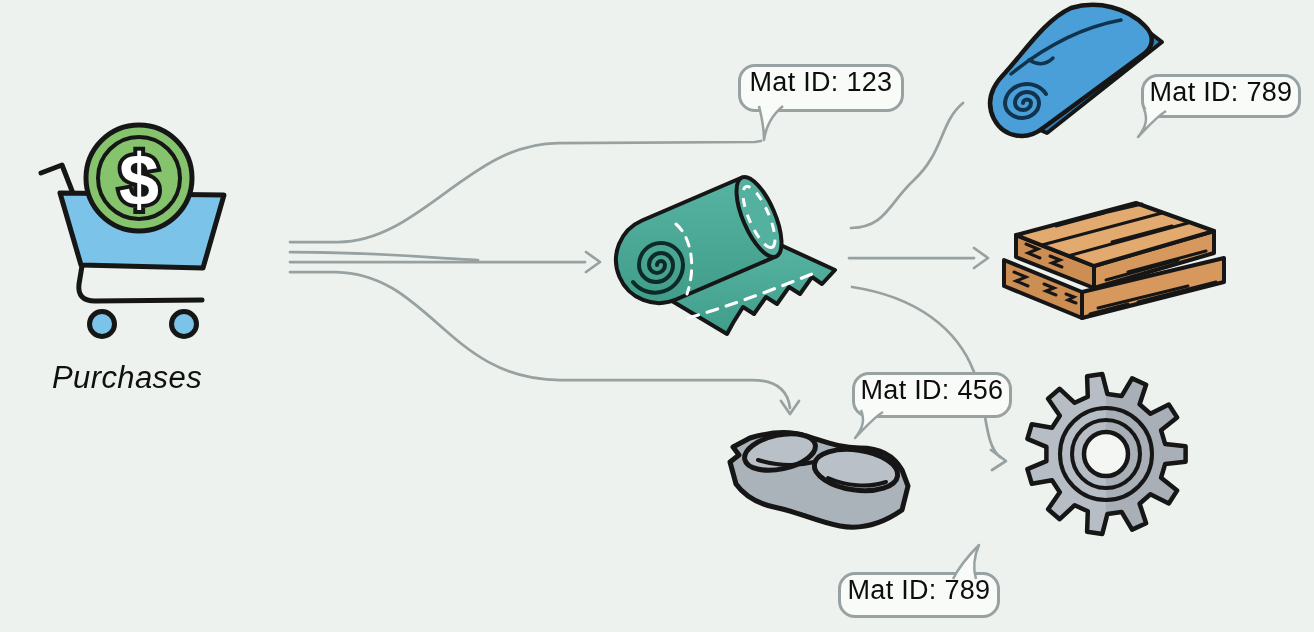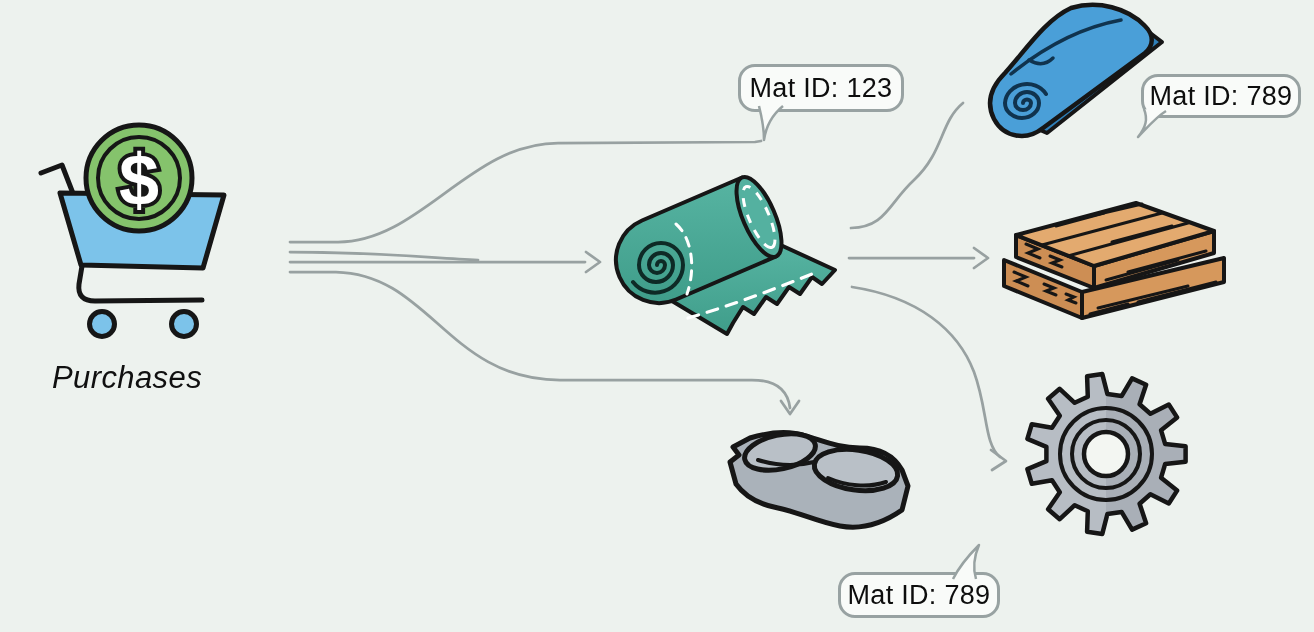--- a/index.html
+++ b/index.html
@@ -7,21 +7,21 @@
     width:1314px;height:632px;overflow:hidden;
     background:#edf2ee;
     font-family:"Liberation Sans", sans-serif;
     position:relative;
   }
   .canvas{position:absolute;inset:0;}
   .abs{position:absolute;}
   svg{display:block;overflow:visible;}
   .bubble{
     position:absolute;
-    display:flex;align-items:center;justify-content:center;
+    display:flex;justify-content:center;
     background:#f9fbf9;
     border:3px solid #98a2a2;
     border-radius:17px;
     font-size:27px;color:#0d0d0d;
     letter-spacing:.3px;
     box-sizing:border-box;
     z-index:6;
   }
   .bubble .tail{position:absolute;z-index:-0;}
   .node-label{
@@ -146,20 +146,26 @@
     </svg>
   </div>
 
   <div class="bubble" style="left:1141px;top:74px;width:160px;height:44px">
     <span>Mat ID: 789</span>
     <svg class="tail" style="left:-2px;top:calc(100% - 6px)" width="28" height="30" viewBox="0 0 28 30">
       <path d="M24,2 C14,8 4,20 -4,28 C4,18 6,10 2,0" fill="#f9fbf9" stroke="#98a2a2" stroke-width="2.5" stroke-linejoin="round"></path>
     </svg>
   </div>
 
+  <div class="bubble" style="left:852px;top:372px;width:160px;height:46px">
+    <span>Mat ID: 456</span>
+    <svg class="tail" style="left:4px;top:calc(100% - 5px)" width="28" height="30" viewBox="0 0 28 30">
+      <path d="M24,2 C14,8 4,20 -4,28 C4,18 6,10 2,0" fill="#f9fbf9" stroke="#98a2a2" stroke-width="2.5" stroke-linejoin="round"></path>
+    </svg>
+  </div>
 
   <div class="bubble" style="left:838px;top:572px;width:162px;height:46px">
     <span>Mat ID: 789</span>
     <svg class="tail" style="left:108px;top:-28px" width="34" height="32" viewBox="0 0 34 32">
       <path d="M4,32 C10,20 18,10 30,-2 C24,12 24,22 27,32" fill="#f9fbf9" stroke="#98a2a2" stroke-width="2.5" stroke-linejoin="round"></path>
     </svg>
   </div>
 
 </div>
 

